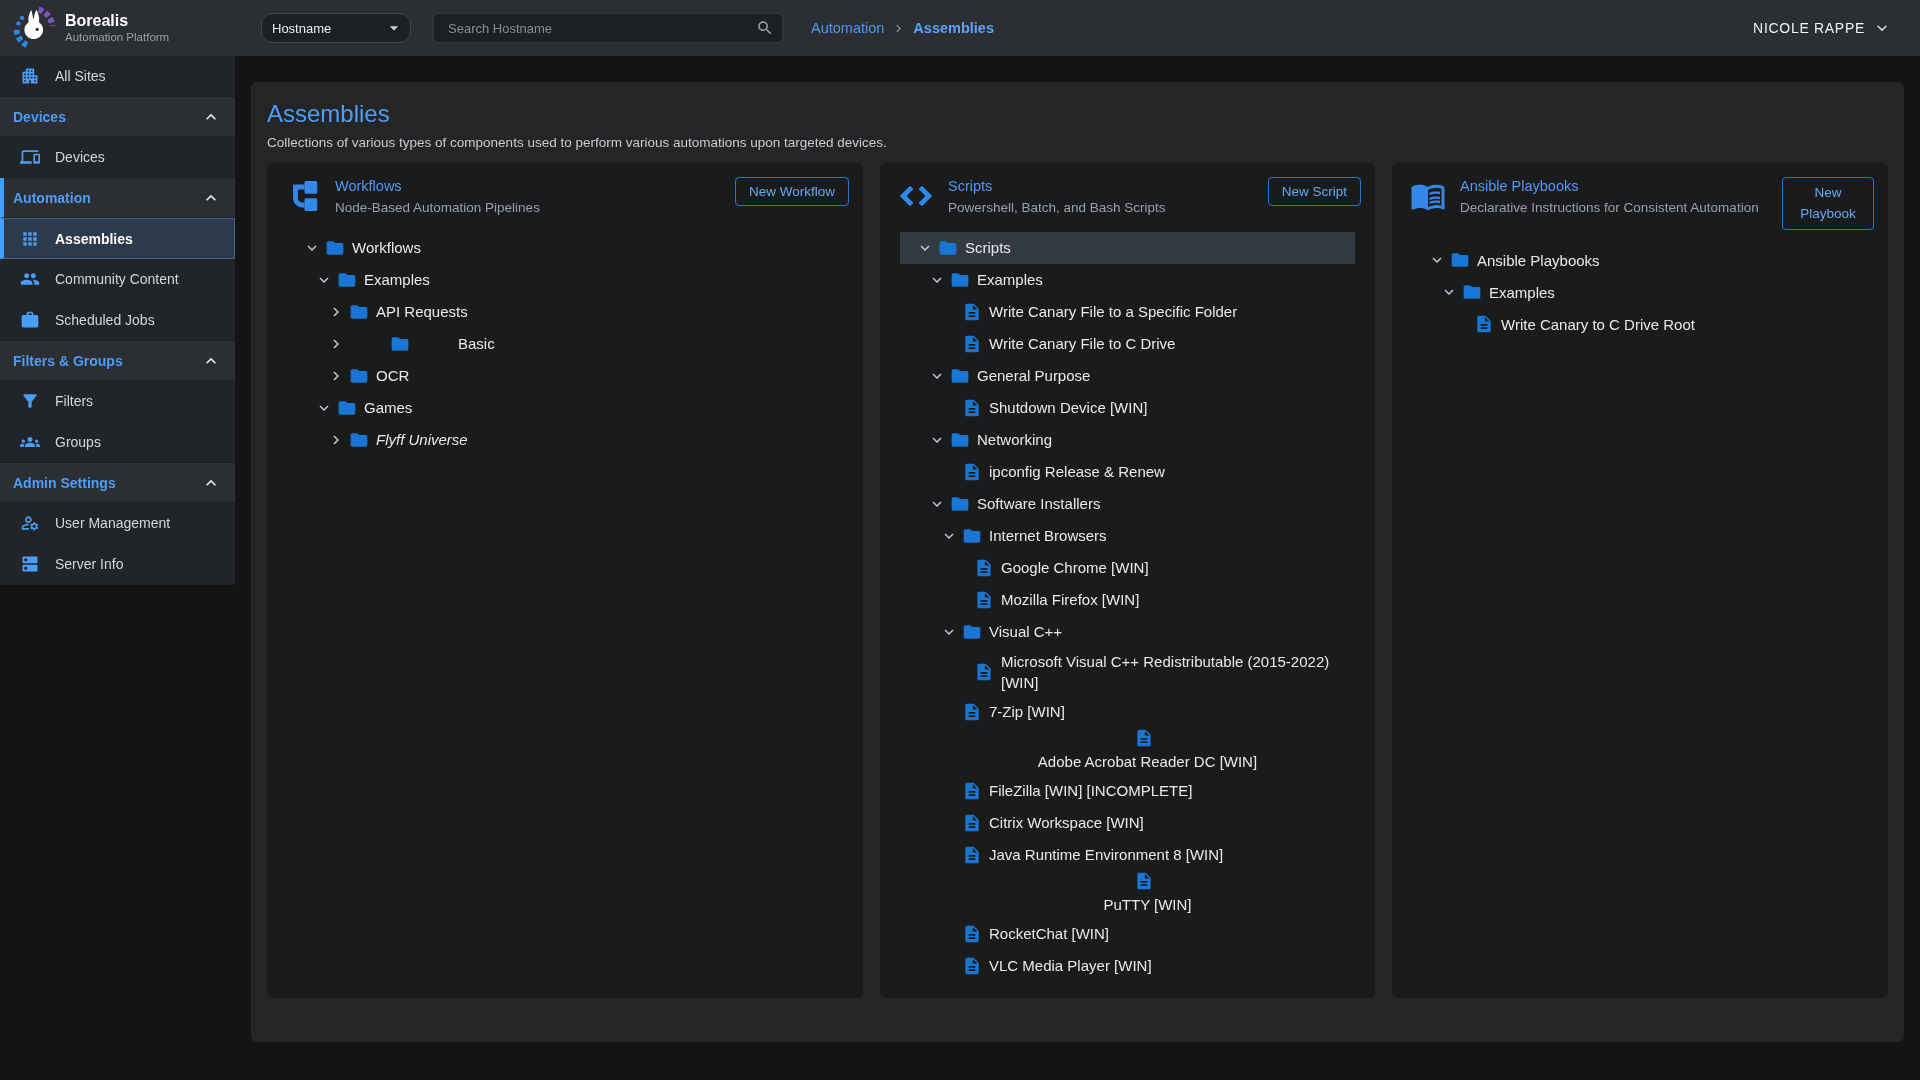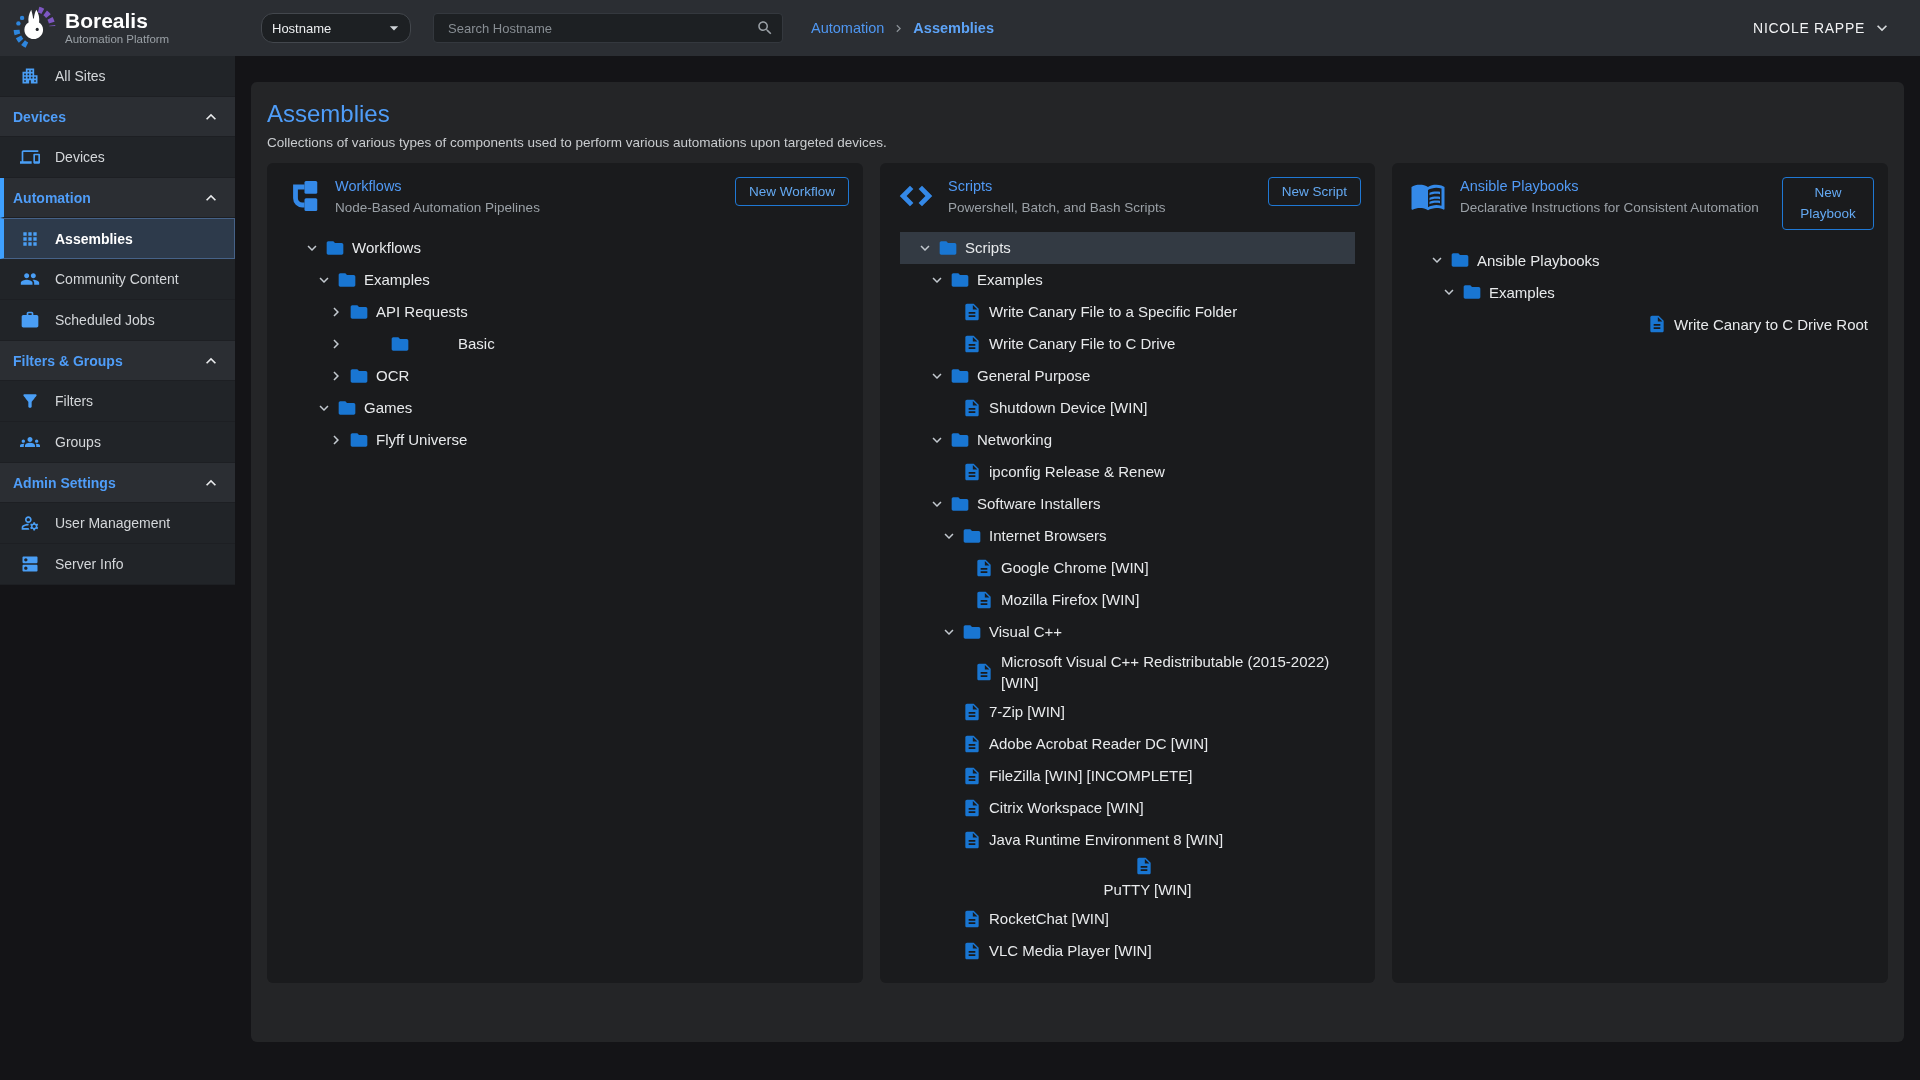--- a/index.html
+++ b/index.html
@@ -6,21 +6,21 @@
   html,body { margin:0; padding:0; }
   body {
     width:1920px; height:1080px; overflow:hidden;
     background:#141417; color:#e6e8ea;
     font-family:"Liberation Sans", sans-serif;
   }
   
   .topbar { height:56px; background:#2b2e33; display:flex; align-items:center; }
   .brand { width:235px; flex-shrink:0; display:flex; align-items:center; gap:9px; padding-left:12px; }
   .brand-logo { width:44px; height:44px; flex-shrink:0; }
-  .brand-name { font-size:21px; font-weight:bold; color:#ffffff; line-height:1.15; }
+  .brand-name { font-size:16px; font-weight:bold; color:#ffffff; line-height:1.15; }
   .brand-tag { font-size:11.5px; color:#9aa0a6; line-height:1.15; }
   .host-select { margin-left:26px; width:150px; height:30px; background:#1d2023; border:1px solid #43474d;
     border-radius:12px; display:flex; align-items:center; padding:0 6px 0 10px; font-size:13px; color:#eceef0; cursor:pointer; }
   .host-select .caret { margin-left:auto; color:#cfd3d8; display:flex; }
   .searchbox { margin-left:22px; width:350px; height:30px; background:#1d2023; border:1px solid #34383e;
     border-radius:4px; display:flex; align-items:center; padding:0 8px 0 12px; }
   .searchbox input { background:transparent; border:0; outline:0; color:#e8eaec; font-size:13px; flex:1; font-family:inherit; }
   .searchbox input::placeholder { color:#878d93; }
   .search-icon { color:#9aa0a6; display:flex; }
   .breadcrumb { margin-left:28px; display:flex; align-items:center; gap:7px; font-size:14.5px; }
@@ -335,21 +335,21 @@
                     <path d="M7.41 8.59 12 13.17l4.59-4.58L18 10l-6 6-6-6z"></path>
                   </svg>
                 </span>
                 <span class="node-icon">
                   <svg viewBox="0 0 24 24" fill="currentColor">
                     <path d="M10 4H4c-1.1 0-1.99.9-1.99 2L2 18c0 1.1.9 2 2 2h16c1.1 0 2-.9 2-2V8c0-1.1-.9-2-2-2h-8l-2-2z"></path>
                   </svg>
                 </span>
                 <span class="tlabel">Games</span>
               </div>
-              <div class="tree-row" style="padding-left: 40px;">
+              <div class="tree-row" style="padding-left: 40px; font-style: italic;">
                 <span class="twisty">
                   <svg viewBox="0 0 24 24" fill="currentColor">
                     <path d="M8.59 16.59 13.17 12 8.59 7.41 10 6l6 6-6 6z"></path>
                   </svg>
                 </span>
                 <span class="node-icon">
                   <svg viewBox="0 0 24 24" fill="currentColor">
                     <path d="M10 4H4c-1.1 0-1.99.9-1.99 2L2 18c0 1.1.9 2 2 2h16c1.1 0 2-.9 2-2V8c0-1.1-.9-2-2-2h-8l-2-2z"></path>
                   </svg>
                 </span>
@@ -527,21 +527,21 @@
               </div>
               <div class="tree-row" style="padding-left: 40px;">
                 <span class="twisty"></span>
                 <span class="node-icon">
                   <svg viewBox="0 0 24 24" fill="currentColor">
                     <path d="M14 2H6c-1.1 0-1.99.9-1.99 2L4 20c0 1.1.89 2 1.99 2H18c1.1 0 2-.9 2-2V8l-6-6zm2 16H8v-2h8v2zm0-4H8v-2h8v2zm-3-5V3.5L18.5 9H13z"></path>
                   </svg>
                 </span>
                 <span class="tlabel">7-Zip [WIN]</span>
               </div>
-              <div class="tree-row" style="padding-left: 40px;">
+              <div class="tree-row" style="padding-left: 40px; flex-direction: column;">
                 <span class="twisty"></span>
                 <span class="node-icon">
                   <svg viewBox="0 0 24 24" fill="currentColor">
                     <path d="M14 2H6c-1.1 0-1.99.9-1.99 2L4 20c0 1.1.89 2 1.99 2H18c1.1 0 2-.9 2-2V8l-6-6zm2 16H8v-2h8v2zm0-4H8v-2h8v2zm-3-5V3.5L18.5 9H13z"></path>
                   </svg>
                 </span>
                 <span class="tlabel">Adobe Acrobat Reader DC [WIN]</span>
               </div>
               <div class="tree-row" style="padding-left: 40px;">
                 <span class="twisty"></span>
@@ -633,21 +633,21 @@
                     <path d="M7.41 8.59 12 13.17l4.59-4.58L18 10l-6 6-6-6z"></path>
                   </svg>
                 </span>
                 <span class="node-icon">
                   <svg viewBox="0 0 24 24" fill="currentColor">
                     <path d="M10 4H4c-1.1 0-1.99.9-1.99 2L2 18c0 1.1.9 2 2 2h16c1.1 0 2-.9 2-2V8c0-1.1-.9-2-2-2h-8l-2-2z"></path>
                   </svg>
                 </span>
                 <span class="tlabel">Examples</span>
               </div>
-              <div class="tree-row" style="padding-left: 40px; justify-content: flex-end;">
+              <div class="tree-row" style="padding-left: 40px;">
                 <span class="twisty"></span>
                 <span class="node-icon">
                   <svg viewBox="0 0 24 24" fill="currentColor">
                     <path d="M14 2H6c-1.1 0-1.99.9-1.99 2L4 20c0 1.1.89 2 1.99 2H18c1.1 0 2-.9 2-2V8l-6-6zm2 16H8v-2h8v2zm0-4H8v-2h8v2zm-3-5V3.5L18.5 9H13z"></path>
                   </svg>
                 </span>
                 <span class="tlabel">Write Canary to C Drive Root</span>
               </div>
             </div>
           </section>

